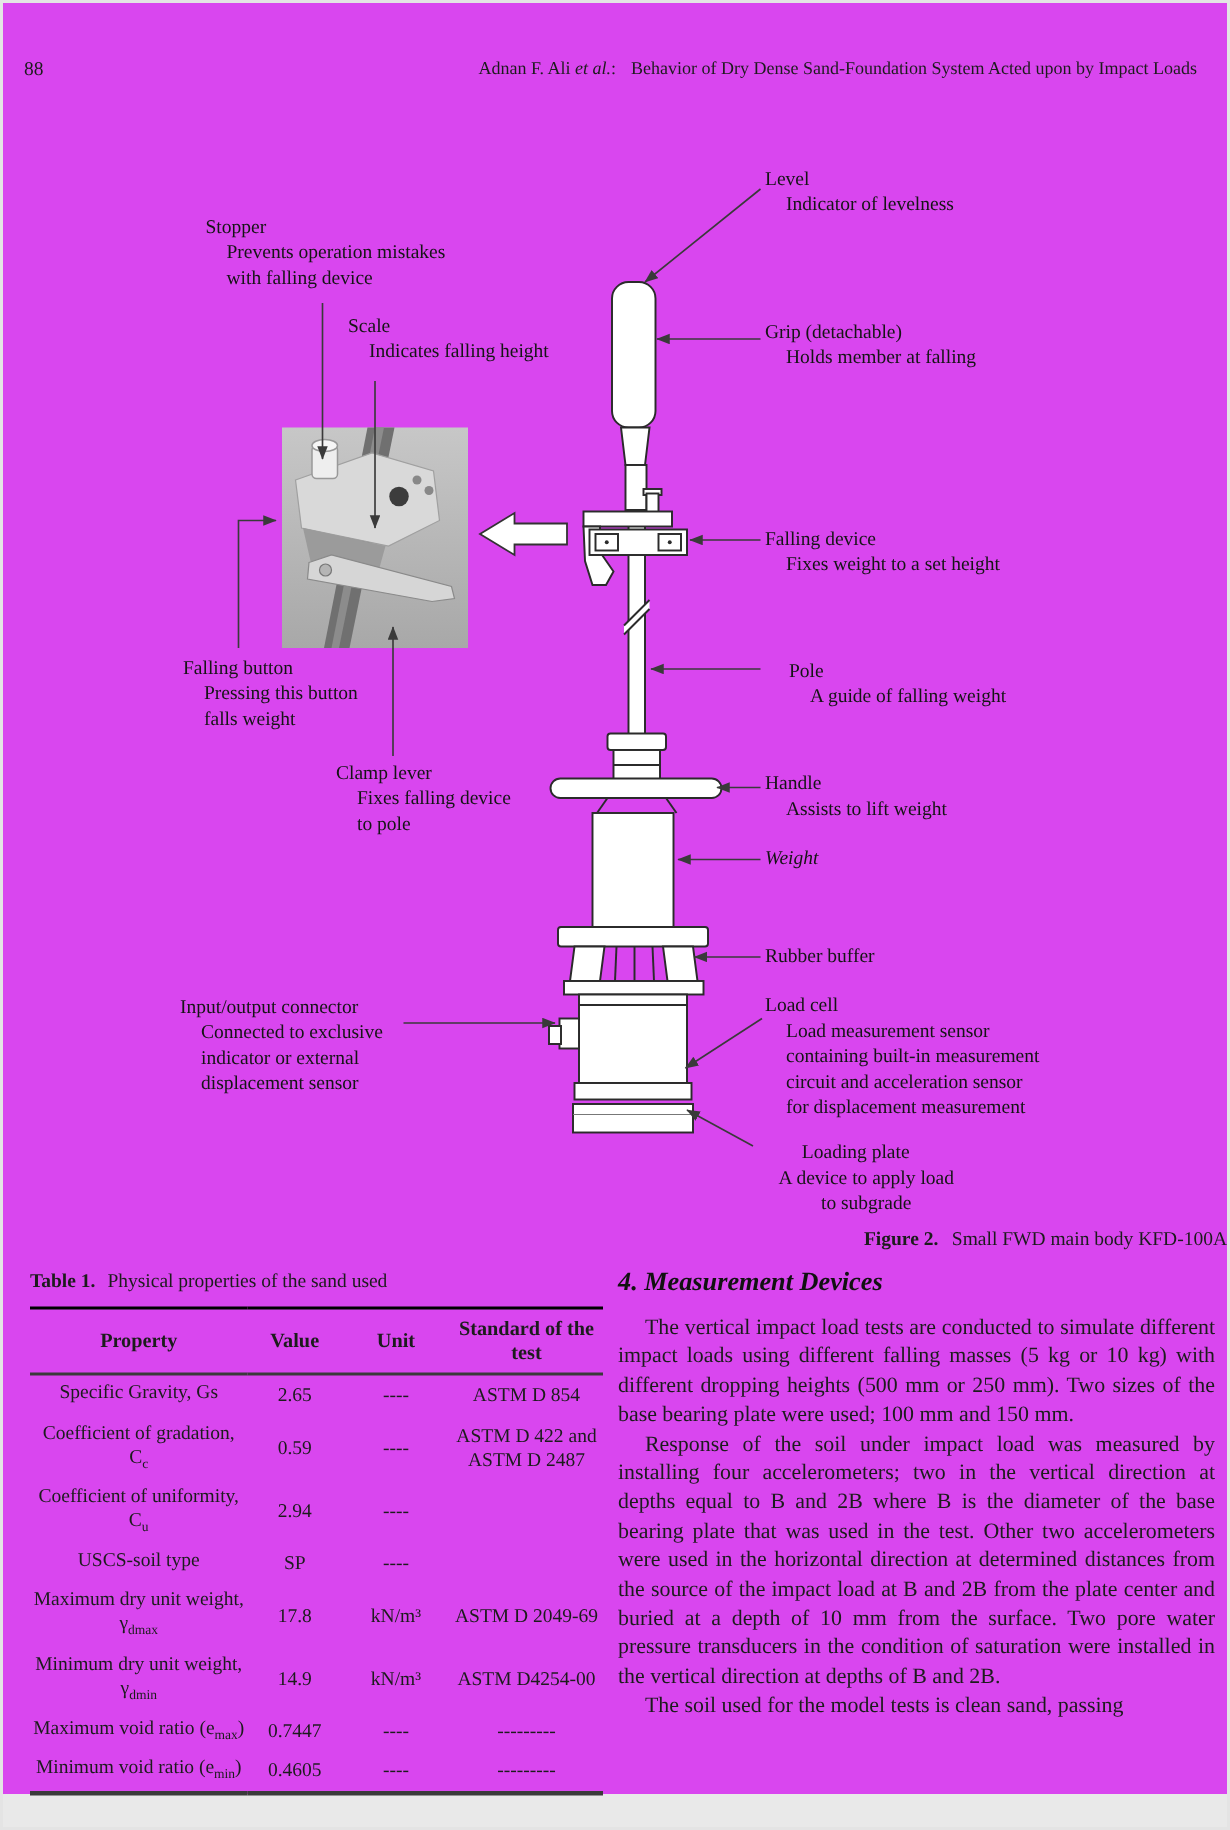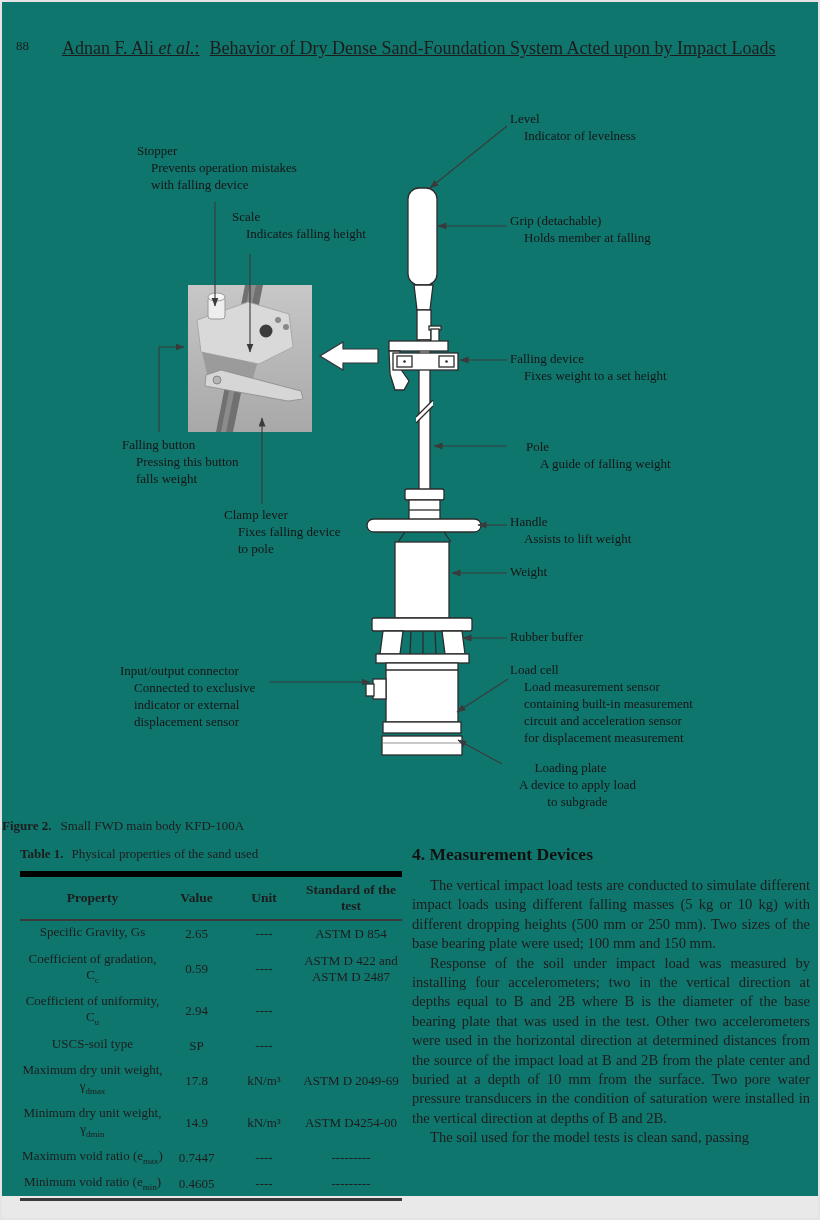--- a/index.html
+++ b/index.html
@@ -1,49 +1,49 @@
 <!DOCTYPE html>
 <html><head>
 <meta charset="utf-8">
 <style>
   html,body { margin:0; padding:0; background:#ffffff; }
   .page {
-    position:relative; width:820px; height:1220px; background:#0f766e;
+    position:relative; width:820px; height:1220px; background:#d946ef;
     font-family:"Liberation Serif", serif; color:#1c1c1c;
     box-sizing:border-box; border:2px solid #e4e4e4; overflow:hidden;
   }
   .bottom-strip { position:absolute; left:0; right:0; bottom:0; height:22px; background:#e9e9e9; }
 
   
   .pg-num { position:absolute; left:14px; top:36px; font-size:13px; }
-  .run-head { position:absolute; left:60px; right:20px; top:36px; text-align:left; font-size:18px; white-space:nowrap;text-decoration:underline; }
+  .run-head { position:absolute; left:60px; right:20px; top:36px; text-align:right; font-size:12px; white-space:nowrap; }
   .run-head .ttl { margin-left:10px; }
 
   
   .fl { position:absolute; font-size:13px; line-height:17px; white-space:nowrap; z-index:2; color:#151515; }
   .fl .d { margin-left:14px; }
 
-  .fig-cap { position:absolute; left:0; right:0; top:816px; text-align:left; font-size:13px; z-index:2; }
+  .fig-cap { position:absolute; left:0; right:0; top:816px; text-align:right; font-size:13px; z-index:2; }
   .fig-cap .cap-txt { margin-left:9px; }
 
   svg.diagram { position:absolute; left:0; top:0; z-index:1; pointer-events:none; }
 
   
   .tblwrap { position:absolute; left:18px; top:844px; width:382px; z-index:2; }
   .tbl-caption { text-align:left; font-size:13px; margin:0 0 9px 0; }
   .tbl-caption .cap-txt { margin-left:8px; }
-  table.props { width:100%; border-collapse:collapse; border-top:6px solid #000000; border-bottom:3px solid #3a3a3a; }
+  table.props { width:100%; border-collapse:collapse; border-top:2px solid #000000; border-bottom:3px solid #3a3a3a; }
   table.props th { font-size:13.5px; font-weight:bold; border-bottom:2.5px solid #3a3a3a; padding:5px 2px; line-height:16px; }
   table.props td { font-size:13px; text-align:center; vertical-align:middle; padding:3px 2px; line-height:16px; }
   table.props sub { font-size:9px; }
   col.c-prop { width:145px; } col.c-val { width:63px; } col.c-unit { width:72px; } col.c-std { width:102px; }
 
   
   .rcol { position:absolute; left:410px; top:842px; width:398px; z-index:2; }
-  .rcol h2 { font-size:17.5px; font-weight:bold; margin:0 0 11px 0; color:#111; }
+  .rcol h2 { font-size:17.5px; font-weight:bold; margin:0 0 11px 0; color:#111;font-style:italic; }
   .rcol p { margin:0; text-align:justify; text-indent:18px; font-size:14.6px; line-height:19.4px; }
 </style>
 </head>
 <body>
 
 <div class="page">
 
   <div class="pg-num">88</div>
   <div class="run-head"><span>Adnan F. Ali </span><i>et al.</i><span>:</span><span class="ttl">Behavior of Dry Dense Sand-Foundation System Acted upon by Impact Loads</span></div>
 
@@ -164,21 +164,21 @@
     <div class="d">Holds member at falling</div>
   </div>
   <div class="fl" style="left:508px; top:436px;margin-left:16px;">
     <div>Pole</div>
     <div class="d">A guide of falling weight</div>
   </div>
   <div class="fl" style="left:508px; top:511px;">
     <div>Handle</div>
     <div class="d">Assists to lift weight</div>
   </div>
-  <div class="fl" style="left:508px; top:561px;">
+  <div class="fl" style="left:508px; top:561px;font-style:italic;">
     <div>Weight</div>
   </div>
   <div class="fl" style="left:508px; top:626px;">
     <div>Rubber buffer</div>
   </div>
   <div class="fl" style="left:508px; top:659px;">
     <div>Load cell</div>
     <div class="d">Load measurement sensor</div>
     <div class="d">containing built-in measurement</div>
     <div class="d">circuit and acceleration sensor</div>

